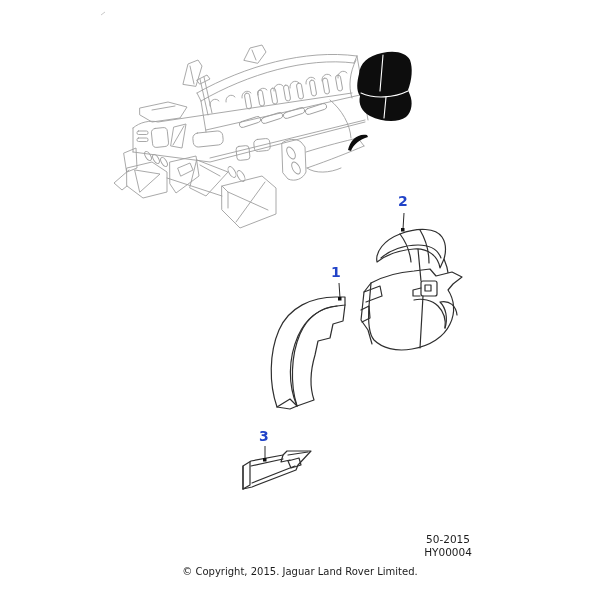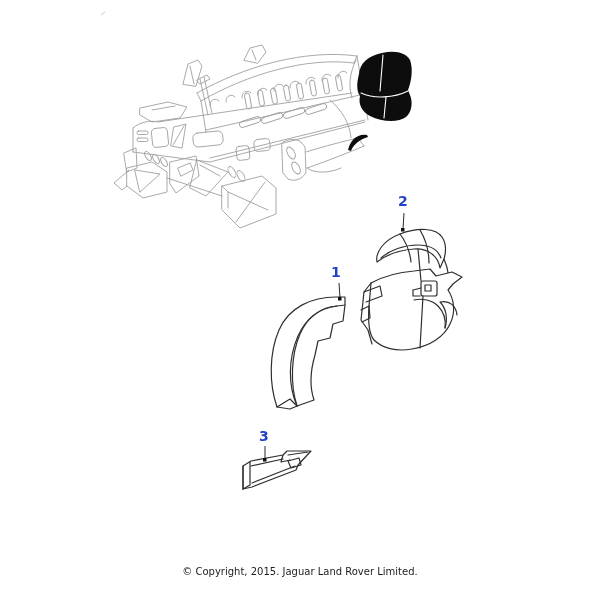--- a/index.html
+++ b/index.html
@@ -206,16 +206,20 @@
       <rect class="dot" x="401" y="228" width="3.5" height="3.5"></rect>
       <path class="leader" d="M265,446 L265,459"></path>
       <rect class="dot" x="263" y="458" width="3.5" height="3.5"></rect>
     </g>
   </svg>
 
   <div class="callout" style="left:331px;top:265px">1</div>
   <div class="callout" style="left:398px;top:194px">2</div>
   <div class="callout" style="left:259px;top:429px">3</div>
 
+  <div class="fig-codes">
+    <div>50-2015</div>
+    <div>HY00004</div>
+  </div>
 
   <div class="copyright">© Copyright, 2015. Jaguar Land Rover Limited.</div>
 
 </div>
 
 </body></html>

